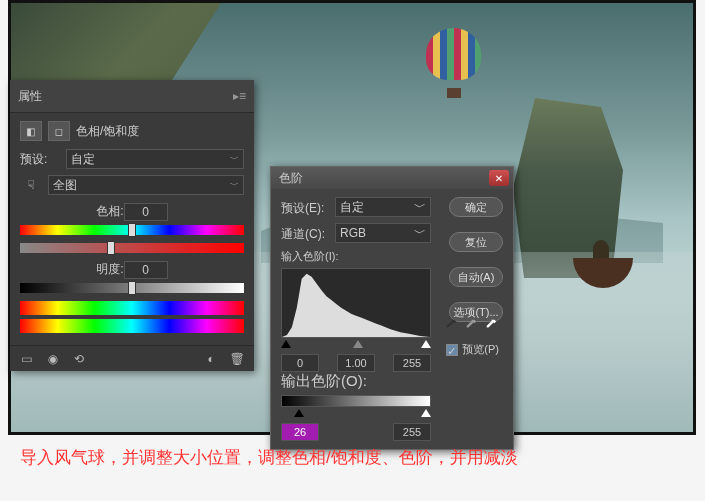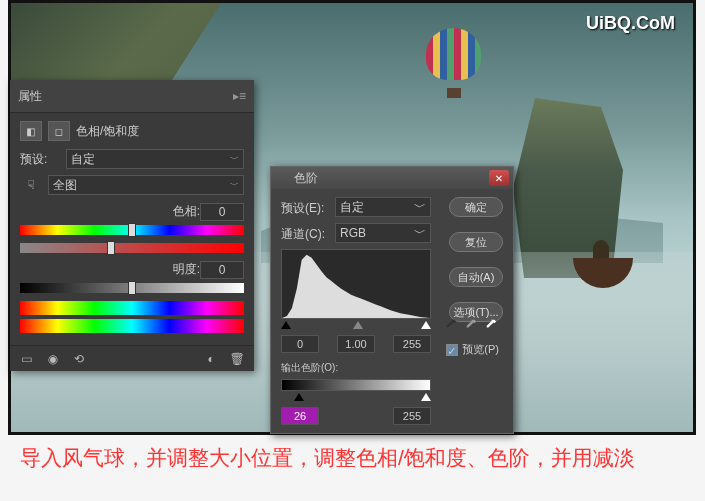--- a/index.html
+++ b/index.html
@@ -21,36 +21,36 @@
 .panel-header .close{margin-left:auto;color:#999}
 .panel-body{padding:8px 10px}
 .icon-row{display:flex;align-items:center;gap:6px;margin-bottom:8px}
 .icon-btn{width:22px;height:20px;background:#555;border:1px solid #666;display:inline-flex;align-items:center;justify-content:center;font-size:10px}
 .row{display:flex;align-items:center;margin-bottom:6px;gap:6px}
 .row label{width:40px}
 .select{flex:1;height:20px;background:#333;border:1px solid #555;color:#ccc;padding:0 4px;display:flex;align-items:center;justify-content:space-between}
 .select .chev{font-size:9px}
 .hand-icon{width:22px;height:20px;display:inline-flex;align-items:center;justify-content:center}
 .slider-block{margin:8px 0}
-.slider-label{display:flex;justify-content:flex-end;margin-bottom:4px}
+.slider-label{display:flex;justify-content:center;margin-bottom:4px}
 .slider-val{width:44px;height:18px;background:#333;border:1px solid #555;text-align:center;line-height:16px}
 .slider-track{height:10px;position:relative;margin-bottom:2px}
 .track-hue{background:linear-gradient(90deg,red,yellow,lime,cyan,blue,magenta,red)}
 .track-sat{background:linear-gradient(90deg,#888,#f00)}
 .track-light{background:linear-gradient(90deg,#000,#fff)}
 .thumb{position:absolute;top:-2px;width:8px;height:14px;background:#ddd;border:1px solid #333;transform:translateX(-50%)}
 .eyedrop-row{display:flex;align-items:center;gap:8px;margin:10px 0}
 .eyedrop{width:18px;height:18px;display:inline-flex;align-items:center;justify-content:center}
 .checkbox{width:12px;height:12px;border:1px solid #888;display:inline-block}
 .rainbow-bar{height:14px;background:linear-gradient(90deg,red,yellow,lime,cyan,blue,magenta,red);margin:4px 0}
 .panel-footer{height:26px;background:#383838;border-top:1px solid #2a2a2a;display:flex;align-items:center;padding:0 8px;gap:8px}
 .footer-icon{width:18px;height:16px;color:#bbb;display:inline-flex;align-items:center;justify-content:center;font-size:12px}
 
 .panel-levels{position:absolute;left:270px;top:166px;width:244px;background:#424242;color:#ccc;font-size:12px;box-shadow:2px 2px 8px rgba(0,0,0,0.6);border:1px solid #666}
-.lv-title{height:22px;background:linear-gradient(#5a5a5a,#484848);display:flex;align-items:center;padding:0 23px;position:relative}
+.lv-title{height:22px;background:linear-gradient(#5a5a5a,#484848);display:flex;align-items:center;padding:0 8px;position:relative}
 .lv-close{position:absolute;right:4px;top:3px;width:20px;height:16px;background:linear-gradient(#d05050,#a03030);border-radius:3px;display:flex;align-items:center;justify-content:center;color:#fff;font-size:10px}
 .lv-body{padding:8px 10px}
 .lv-row{display:flex;align-items:flex-end;margin-bottom:6px;gap:6px}
 .lv-row label{width:48px}
 .lv-select{flex:1;height:20px;background:#333;border:1px solid #555;color:#ccc;padding:0 4px;display:flex;align-items:center;justify-content:space-between}
 .lv-btns{position:absolute;right:10px;top:30px;display:flex;flex-direction:column;gap:15px}
 .lv-btn{width:54px;height:20px;background:#555;border:1px solid #777;border-radius:10px;color:#ddd;display:flex;align-items:center;justify-content:center;font-size:11px}
 .histogram{width:150px;height:70px;background:#2a2a2a;border:1px solid #555;position:relative;margin-top:4px;overflow:hidden}
 .histo-svg{width:100%;height:100%}
 .tri-row{width:150px;display:flex;justify-content:space-between;margin-top:2px;position:relative;height:10px}
@@ -61,36 +61,35 @@
 .lv-inputs{display:flex;justify-content:space-between;width:150px;margin-top:4px}
 .lv-input{width:38px;height:18px;background:#333;border:1px solid #555;text-align:center;line-height:16px;font-size:11px}
 .lv-input.sel{background:#a21caf;color:#fff}
 .output-bar{width:150px;height:12px;background:linear-gradient(90deg,#000,#fff);margin-top:4px;border:1px solid #555}
 .lv-eyedrops{position:absolute;right:14px;top:150px;display:flex;gap:4px}
 .lv-eyedrops span{width:16px;height:16px;display:inline-flex;align-items:center;justify-content:center;font-size:12px}
 .lv-preview{position:absolute;right:14px;top:175px;display:flex;align-items:center;gap:4px;font-size:11px}
 .lv-preview .checkbox{background:#6a8aaa}
 .submenu{position:absolute;right:14px;top:72px;color:#ccc;font-size:11px}
 
-.caption{position:absolute;left:20px;top:445px;right:20px;color:#ff3333;font-size:21px;line-height:26px}
+.caption{position:absolute;left:20px;top:445px;right:20px;color:#ff3333;font-size:17px;line-height:26px}
 </style>
 </head>
 <body>
 
 <div class="canvas">
   <div class="cliff-left"></div>
   <div class="mountains"></div>
   <div class="rock-right"></div>
   <div class="mist"></div>
   <div class="balloon">
     <div class="balloon-top"></div>
     <div class="balloon-basket"></div>
   </div>
   <div class="boat"></div>
-  <div class="watermark">UiBQ.CoM</div>
 </div>
 
 <div class="panel-hue">
   <div class="panel-header">
     <span>属性</span>
     <span class="close">▸≡</span>
   </div>
   <div class="panel-body">
     <div class="icon-row">
       <span class="icon-btn">◧</span>
@@ -166,37 +165,38 @@
       </div>
     </div>
     <span class="submenu">⊕</span>
     <div class="lv-row" style="width:150px">
       <label>通道(C):</label>
       <div class="lv-select">
         <span>RGB</span>
         <span class="chev">﹀</span>
       </div>
     </div>
+    <div style="font-size:11px;margin-top:4px">输入色阶(I):</div>
     <div class="histogram">
       <svg class="histo-svg" viewBox="0 0 150 70" preserveAspectRatio="none">
         <path d="M0,70 L5,68 L10,60 L15,40 L20,10 L25,5 L30,8 L35,15 L40,22 L45,28 L50,32 L55,36 L60,40 L65,43 L70,46 L75,48 L80,50 L85,52 L90,54 L95,56 L100,58 L110,62 L120,65 L130,67 L140,69 L150,70 Z" fill="#ddd"></path>
       </svg>
     </div>
     <div class="tri-row">
       <div class="tri tri-black"></div>
       <div class="tri tri-gray" style="position:absolute;left:72px"></div>
       <div class="tri tri-white"></div>
     </div>
     <div class="lv-inputs">
       <span class="lv-input">0</span>
       <span class="lv-input">1.00</span>
       <span class="lv-input">255</span>
     </div>
 
-    <div style="font-size:10px;margin-top:8px">输出色阶(O):</div>
+    <div style="font-size:15px;margin-top:0">输出色阶(O):</div>
     <div class="output-bar"></div>
     <div class="tri-row">
       <div class="tri tri-black" style="position:absolute;left:13px"></div>
       <div class="tri tri-white" style="position:absolute;right:0"></div>
     </div>
     <div class="lv-inputs">
       <span class="lv-input sel">26</span>
       <span class="lv-input">255</span>
     </div>
   </div>

